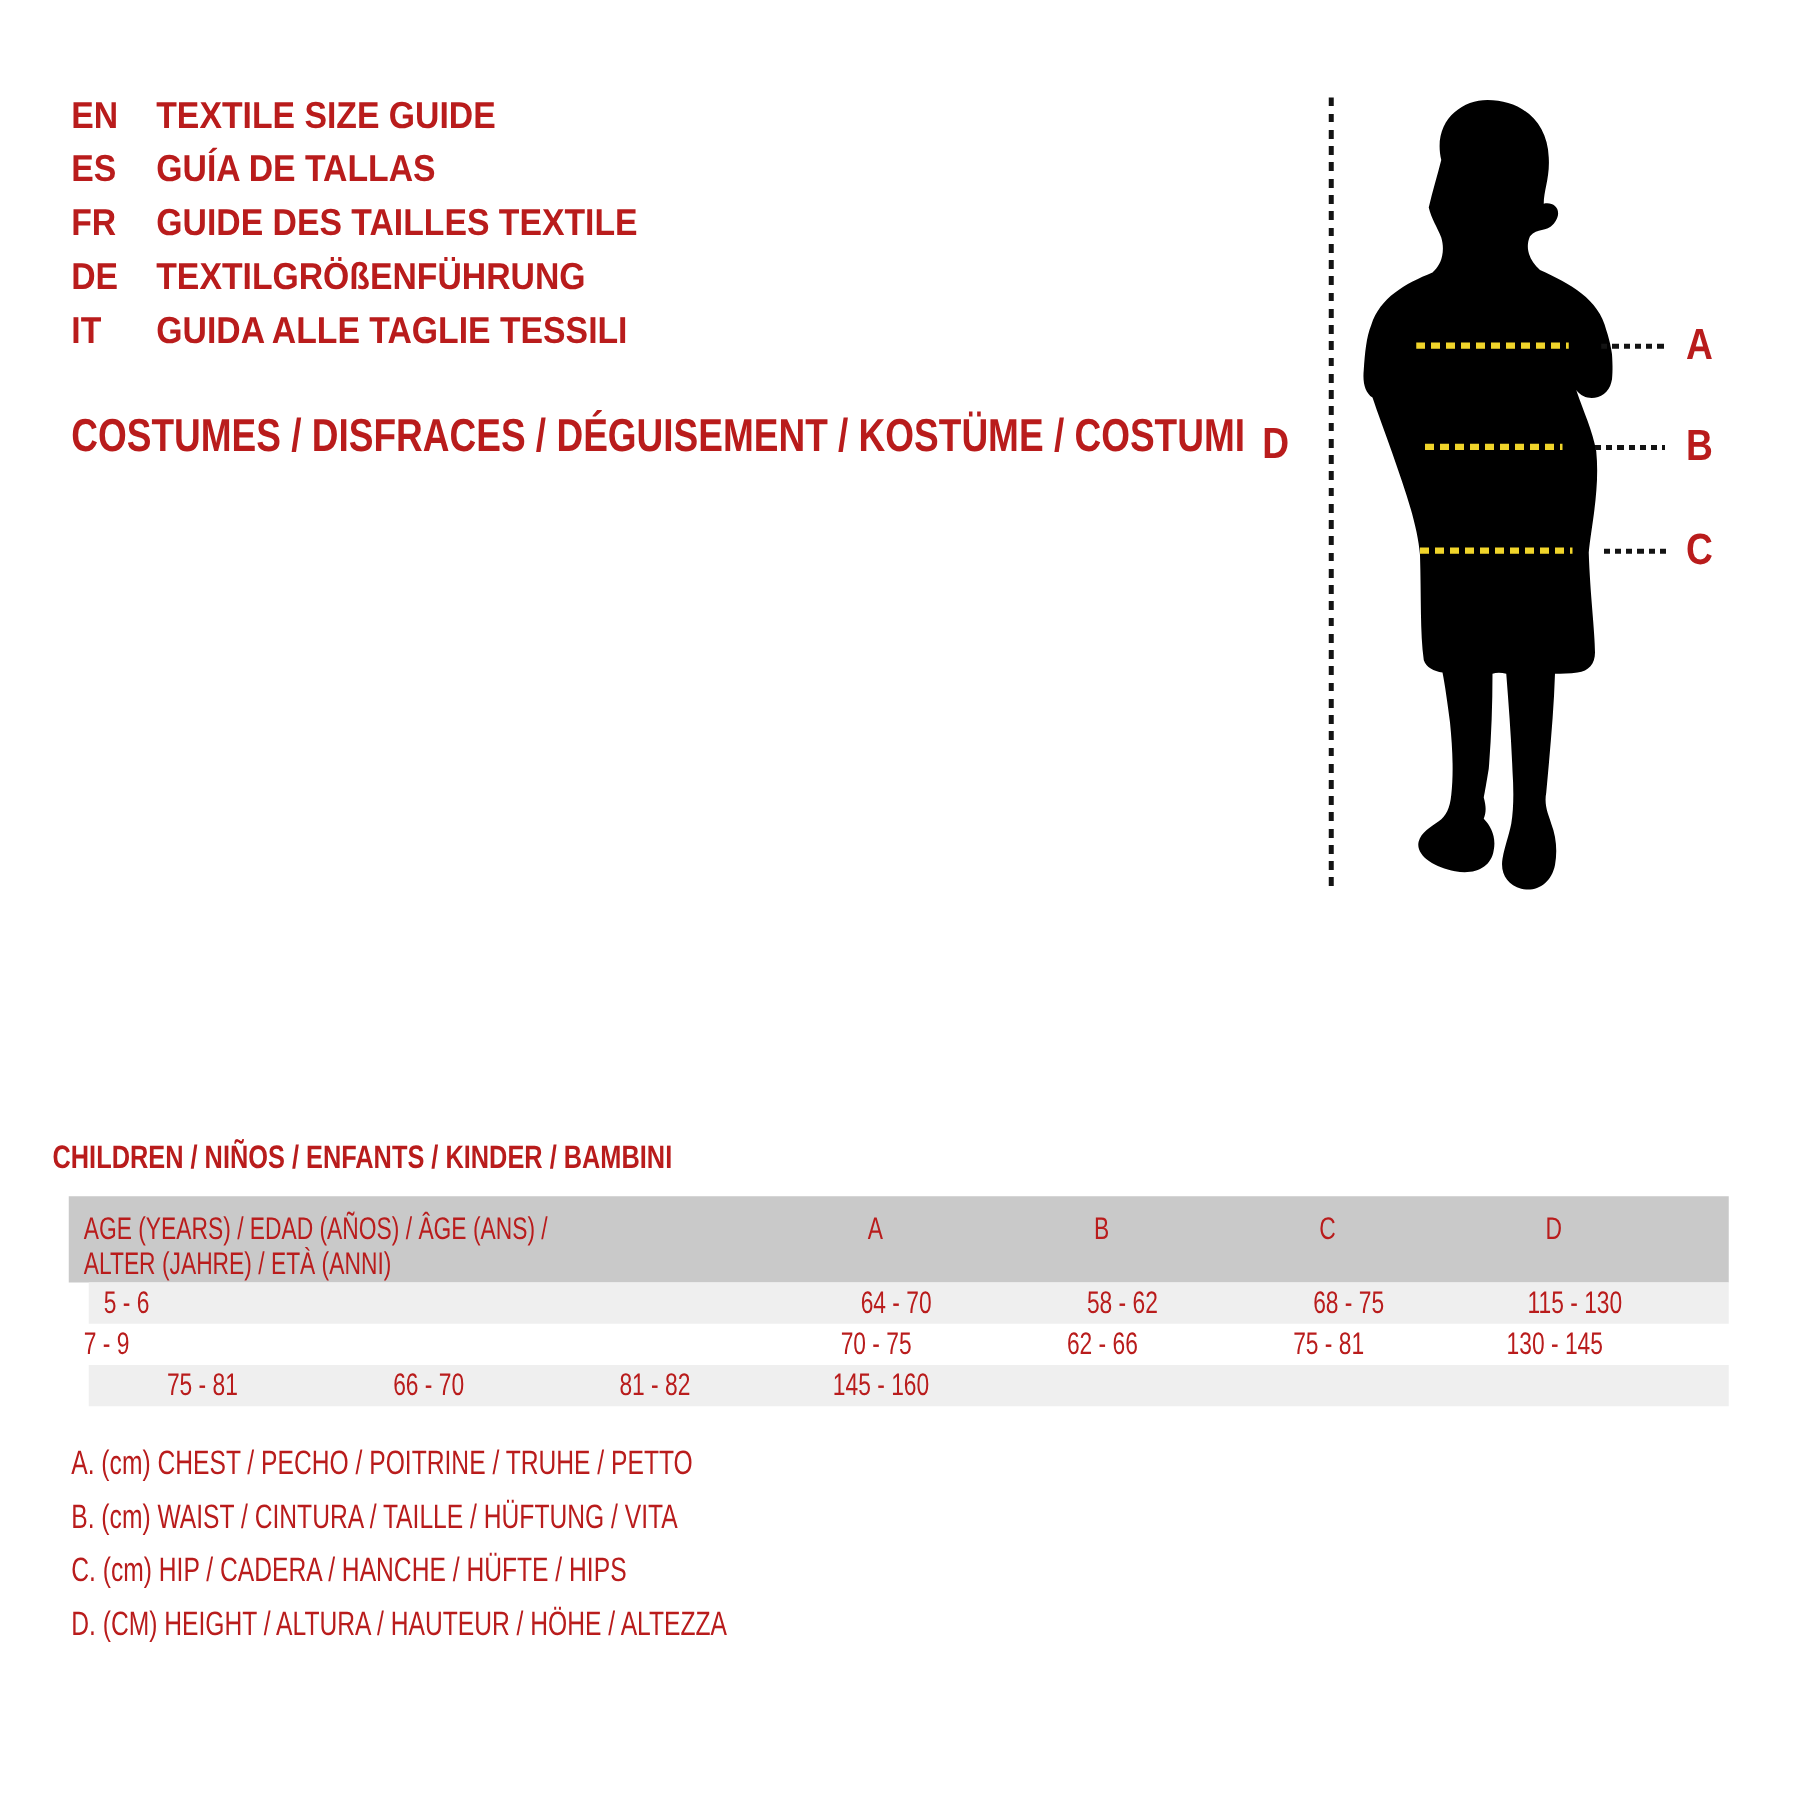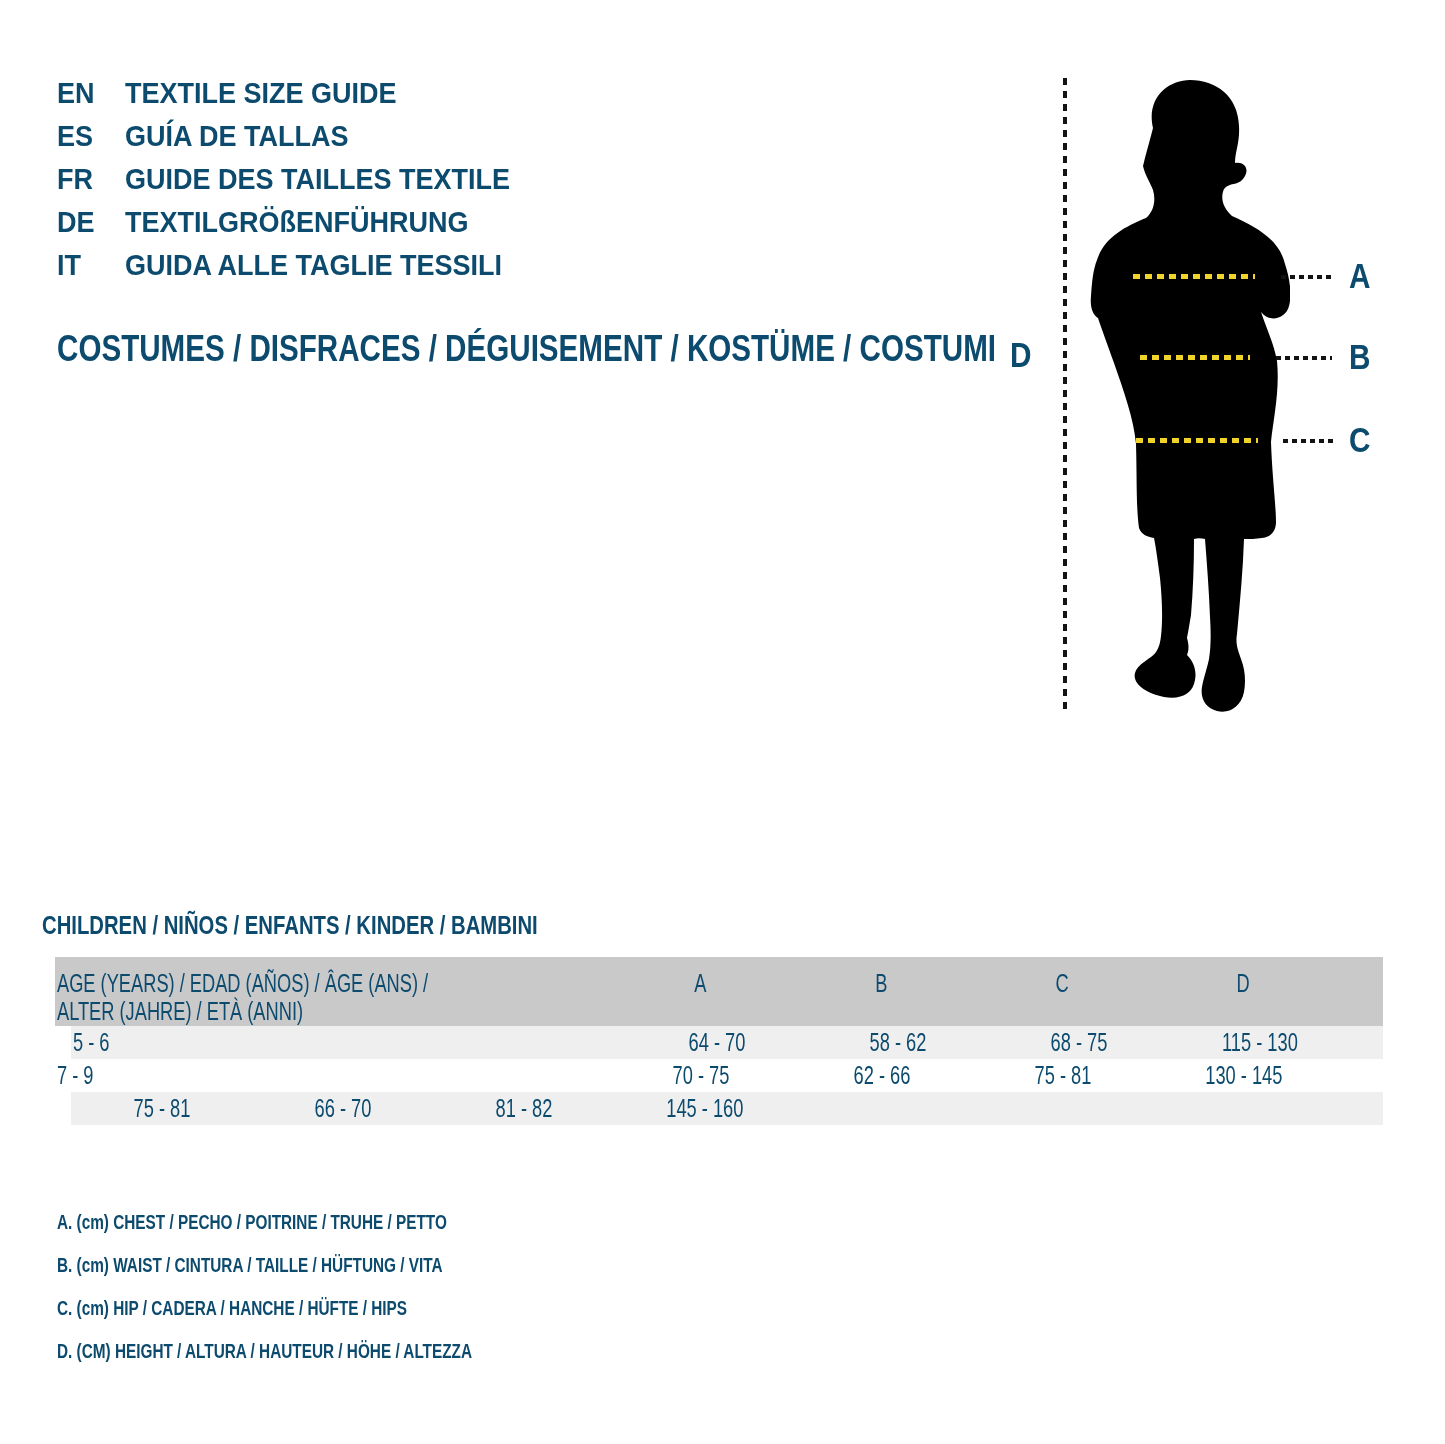--- a/index.html
+++ b/index.html
@@ -1,21 +1,21 @@
 <!DOCTYPE html>
 <html><head>
 <meta charset="utf-8">
 <style>
   html,body{margin:0;padding:0;background:#fff;}
   .page{
     position:relative;
     width:1445px;height:1444px;
     background:#ffffff;
     font-family:"Liberation Sans", sans-serif;
-    color:#0c4a6e;
+    color:#b91c1c;
     overflow:hidden;
   }
   .abs{position:absolute;}
   
   .cxL{display:inline-block;transform:scaleX(.73);transform-origin:0 50%;white-space:nowrap;}
   .cxC{display:inline-block;transform:scaleX(.73);transform-origin:50% 50%;white-space:nowrap;}
   .cx80{display:inline-block;transform:scaleX(.80);transform-origin:0 50%;white-space:nowrap;}
   .cx78{display:inline-block;transform:scaleX(.78);transform-origin:0 50%;white-space:nowrap;}
   .cx90{display:inline-block;transform:scaleX(.90);transform-origin:0 50%;white-space:nowrap;}
   .cx85c{display:inline-block;transform:scaleX(.85);transform-origin:50% 50%;white-space:nowrap;}
@@ -33,28 +33,28 @@
   .dashY{height:5px;background:repeating-linear-gradient(90deg,var(--yl) 0 7px,transparent 7px 12px);}
   .dashB{height:4px;background:repeating-linear-gradient(90deg,#131313 0 5px,transparent 5px 9px);}
   .mlabel{font-size:35px;font-weight:bold;line-height:28px;height:28px;}
 
   
   .section-title{left:42px;top:910px;font-size:26px;font-weight:bold;line-height:30px;}
   .stable{left:55px;top:957px;width:1328px;font-size:25px;}
   .thead{background:var(--hdr);height:69px;display:flex;line-height:28px;padding-top:0;}
   .trow{height:33px;display:flex;align-items:center;}
   .trow.alt{background:var(--stripe);margin-left:16px;}
-  .c-age{width:555px;flex:0 0 555px;padding-left:2px;box-sizing:border-box;text-decoration:underline;}
+  .c-age{width:555px;flex:0 0 555px;padding-left:12px;box-sizing:border-box;text-decoration:underline;}
   .c-val{width:181px;flex:0 0 181px;text-align:center;}
   .c-sp{width:49px;flex:0 0 49px;}
   .thead .c-age{padding-top:12px;}
   .thead .c-val{padding-top:12px;}
 
   
-  .legend{left:57px;top:1200px;font-size:21px;line-height:43px;font-weight:bold;}
+  .legend{left:57px;top:1149px;font-size:27px;line-height:43px;}
 </style>
 </head>
 <body>
 
 <div class="page">
 
   <div class="abs lang">
     <div class="lang-row">
       <span class="lang-code"><span class="cx90">EN</span></span>
       <span class="lang-label"><span class="cx90">TEXTILE SIZE GUIDE</span></span>

